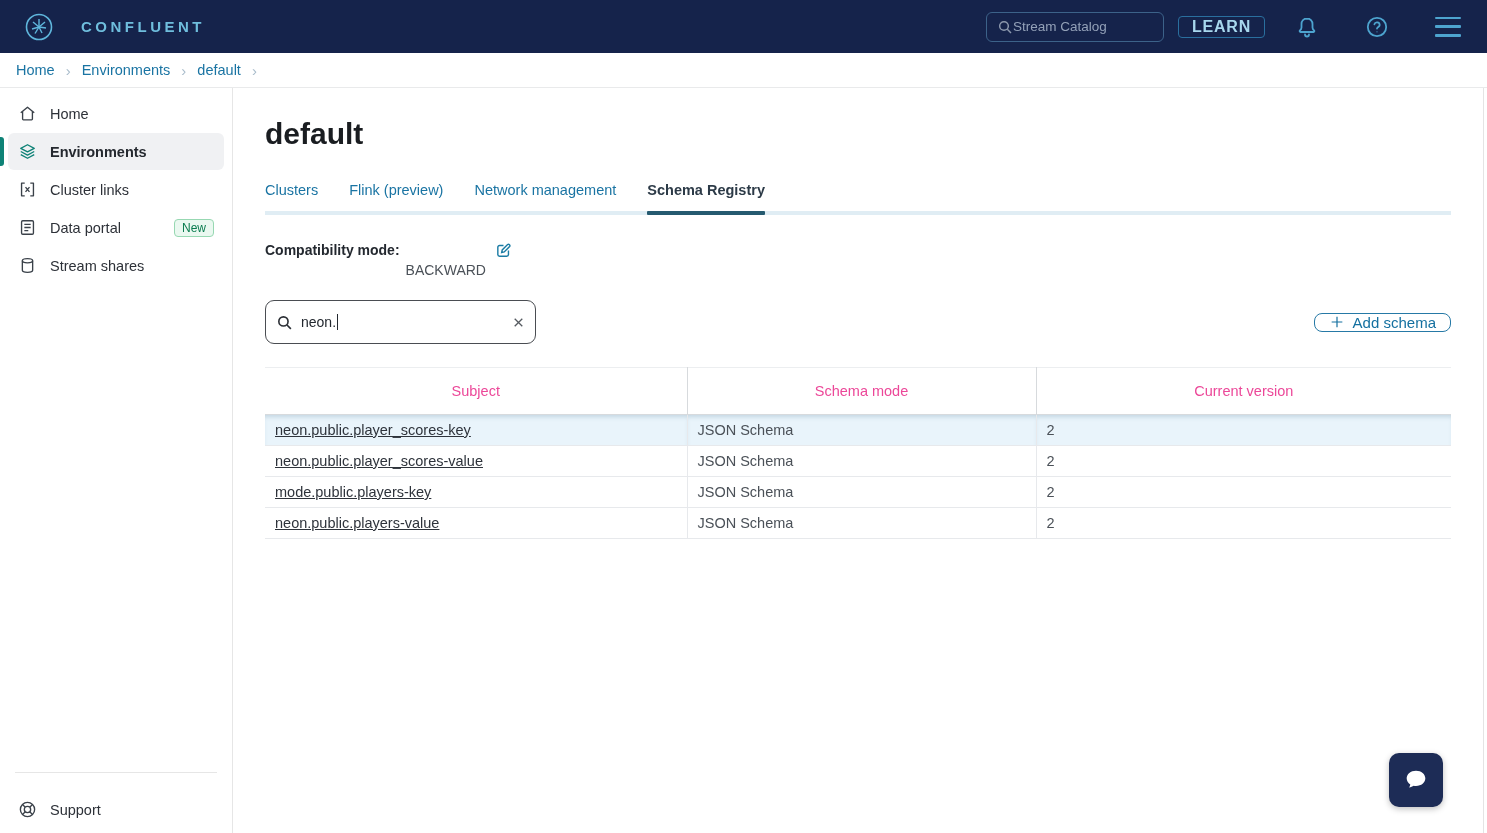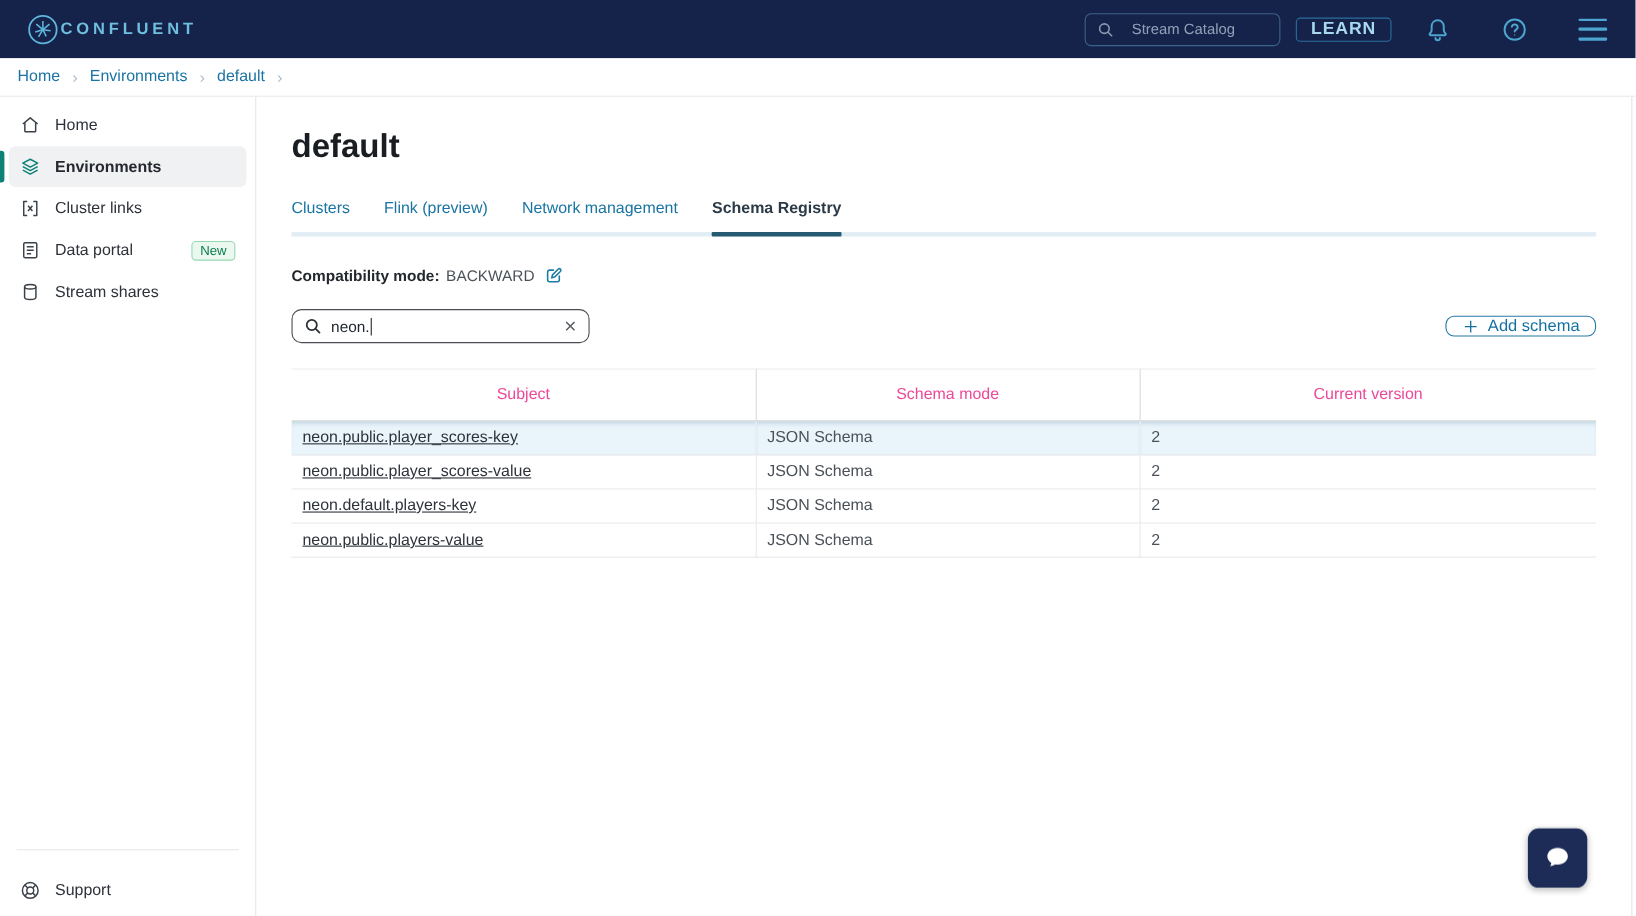--- a/index.html
+++ b/index.html
@@ -19,24 +19,24 @@
     --text-mid:#4B5158;
   }
   *{margin:0;padding:0;box-sizing:border-box;}
   html,body{width:1487px;height:833px;overflow:hidden;background:#fff;
     font-family:"Liberation Sans", sans-serif;color:var(--text-dark);}
   svg{display:block;}
 
   
   .navbar{height:53px;background:var(--navy);display:flex;align-items:center;
     padding:0 26px 0 24px;}
-  .brand{display:flex;align-items:center;gap:1px;}
+  .brand{display:flex;align-items:center;gap:27px;}
   .brand-name{color:#6FBEDD;font-size:15px;font-weight:600;letter-spacing:3.5px;}
   .nav-right{margin-left:auto;display:flex;align-items:center;}
-  .nav-search{display:flex;align-items:center;gap:16px;width:178px;height:30px;
+  .nav-search{display:flex;align-items:center;gap:0;width:178px;height:30px;
     border:1px solid #3C6289;border-radius:6px;padding:0 10px;margin-right:14px;}
   .nav-search input{flex:1;min-width:0;background:transparent;border:none;outline:none;
     color:#C9D4E2;font-size:13.5px;font-family:inherit;}
   .nav-search input::placeholder{color:#93A1B8;}
   .learn-btn{background:transparent;border:1px solid #2A6F9E;border-radius:4px;
     color:#A8D8EE;font-size:16px;font-weight:600;letter-spacing:.8px;
     padding:1px 13px;cursor:pointer;font-family:inherit;margin-right:30px;}
   .nav-icon{width:24px;height:24px;margin-right:46px;cursor:pointer;}
   .nav-icon:last-child{margin-right:0;}
   .hamburger{width:26px;height:20px;display:flex;flex-direction:column;justify-content:space-between;cursor:pointer;}
@@ -72,25 +72,25 @@
 
   .tabs{display:flex;margin-top:31px;border-bottom:4px solid #E0EDF4;}
   .tab{position:relative;margin-right:31px;padding-bottom:13px;font-size:14.5px;
     color:var(--link-blue);cursor:pointer;}
   .tab.active{color:#2C3A47;font-weight:700;}
   .tab.active::after{content:"";position:absolute;left:0;right:0;bottom:-4px;height:4px;
     background:var(--teal-dark);border-radius:1px;}
 
   .compat-row{margin-top:27px;font-size:14px;display:flex;align-items:flex-start;}
   .compat-label{font-weight:bold;color:#23282F;margin-right:6px;}
-  .compat-value{color:var(--text-mid);}
+  .compat-value{color:var(--text-mid);margin-top:20px;}
   .edit-icon{margin-left:9px;cursor:pointer;display:flex;}
 
   .actions-row{margin-top:22px;display:flex;align-items:center;justify-content:space-between;}
-  .schema-search{display:flex;align-items:center;width:271px;height:31px;
+  .schema-search{display:flex;align-items:center;width:271px;height:44px;
     border:1.5px solid #4A4D52;border-radius:9px;padding:0 10px;background:#fff;}
   .schema-search .txt{font-size:14px;color:#23282F;margin-left:8px;}
   .caret{display:inline-block;width:1px;height:16px;background:#23282F;margin-left:1px;
     vertical-align:middle;animation:blink 1.1s steps(1) infinite;}
   @keyframes blink{50%{opacity:0;}}
   .clear-x{margin-left:auto;cursor:pointer;display:flex;}
   .add-schema-btn{display:flex;align-items:center;gap:8px;background:#fff;
     border:1px solid #2679A6;border-radius:8px;color:#1470A0;font-size:15px;
     padding:6px 14px;height:19px;cursor:pointer;font-family:inherit;}
 
@@ -309,21 +309,21 @@
             <td><a class="subject-link">neon.public.player_scores-key</a></td>
             <td>JSON Schema</td>
             <td>2</td>
           </tr>
           <tr class="table-row">
             <td><a class="subject-link">neon.public.player_scores-value</a></td>
             <td>JSON Schema</td>
             <td>2</td>
           </tr>
           <tr class="table-row">
-            <td><a class="subject-link">neon.default.players-key</a></td>
+            <td><a class="subject-link">mode.public.players-key</a></td>
             <td>JSON Schema</td>
             <td>2</td>
           </tr>
           <tr class="table-row">
             <td><a class="subject-link">neon.public.players-value</a></td>
             <td>JSON Schema</td>
             <td>2</td>
           </tr>
         </tbody>
     </table>

